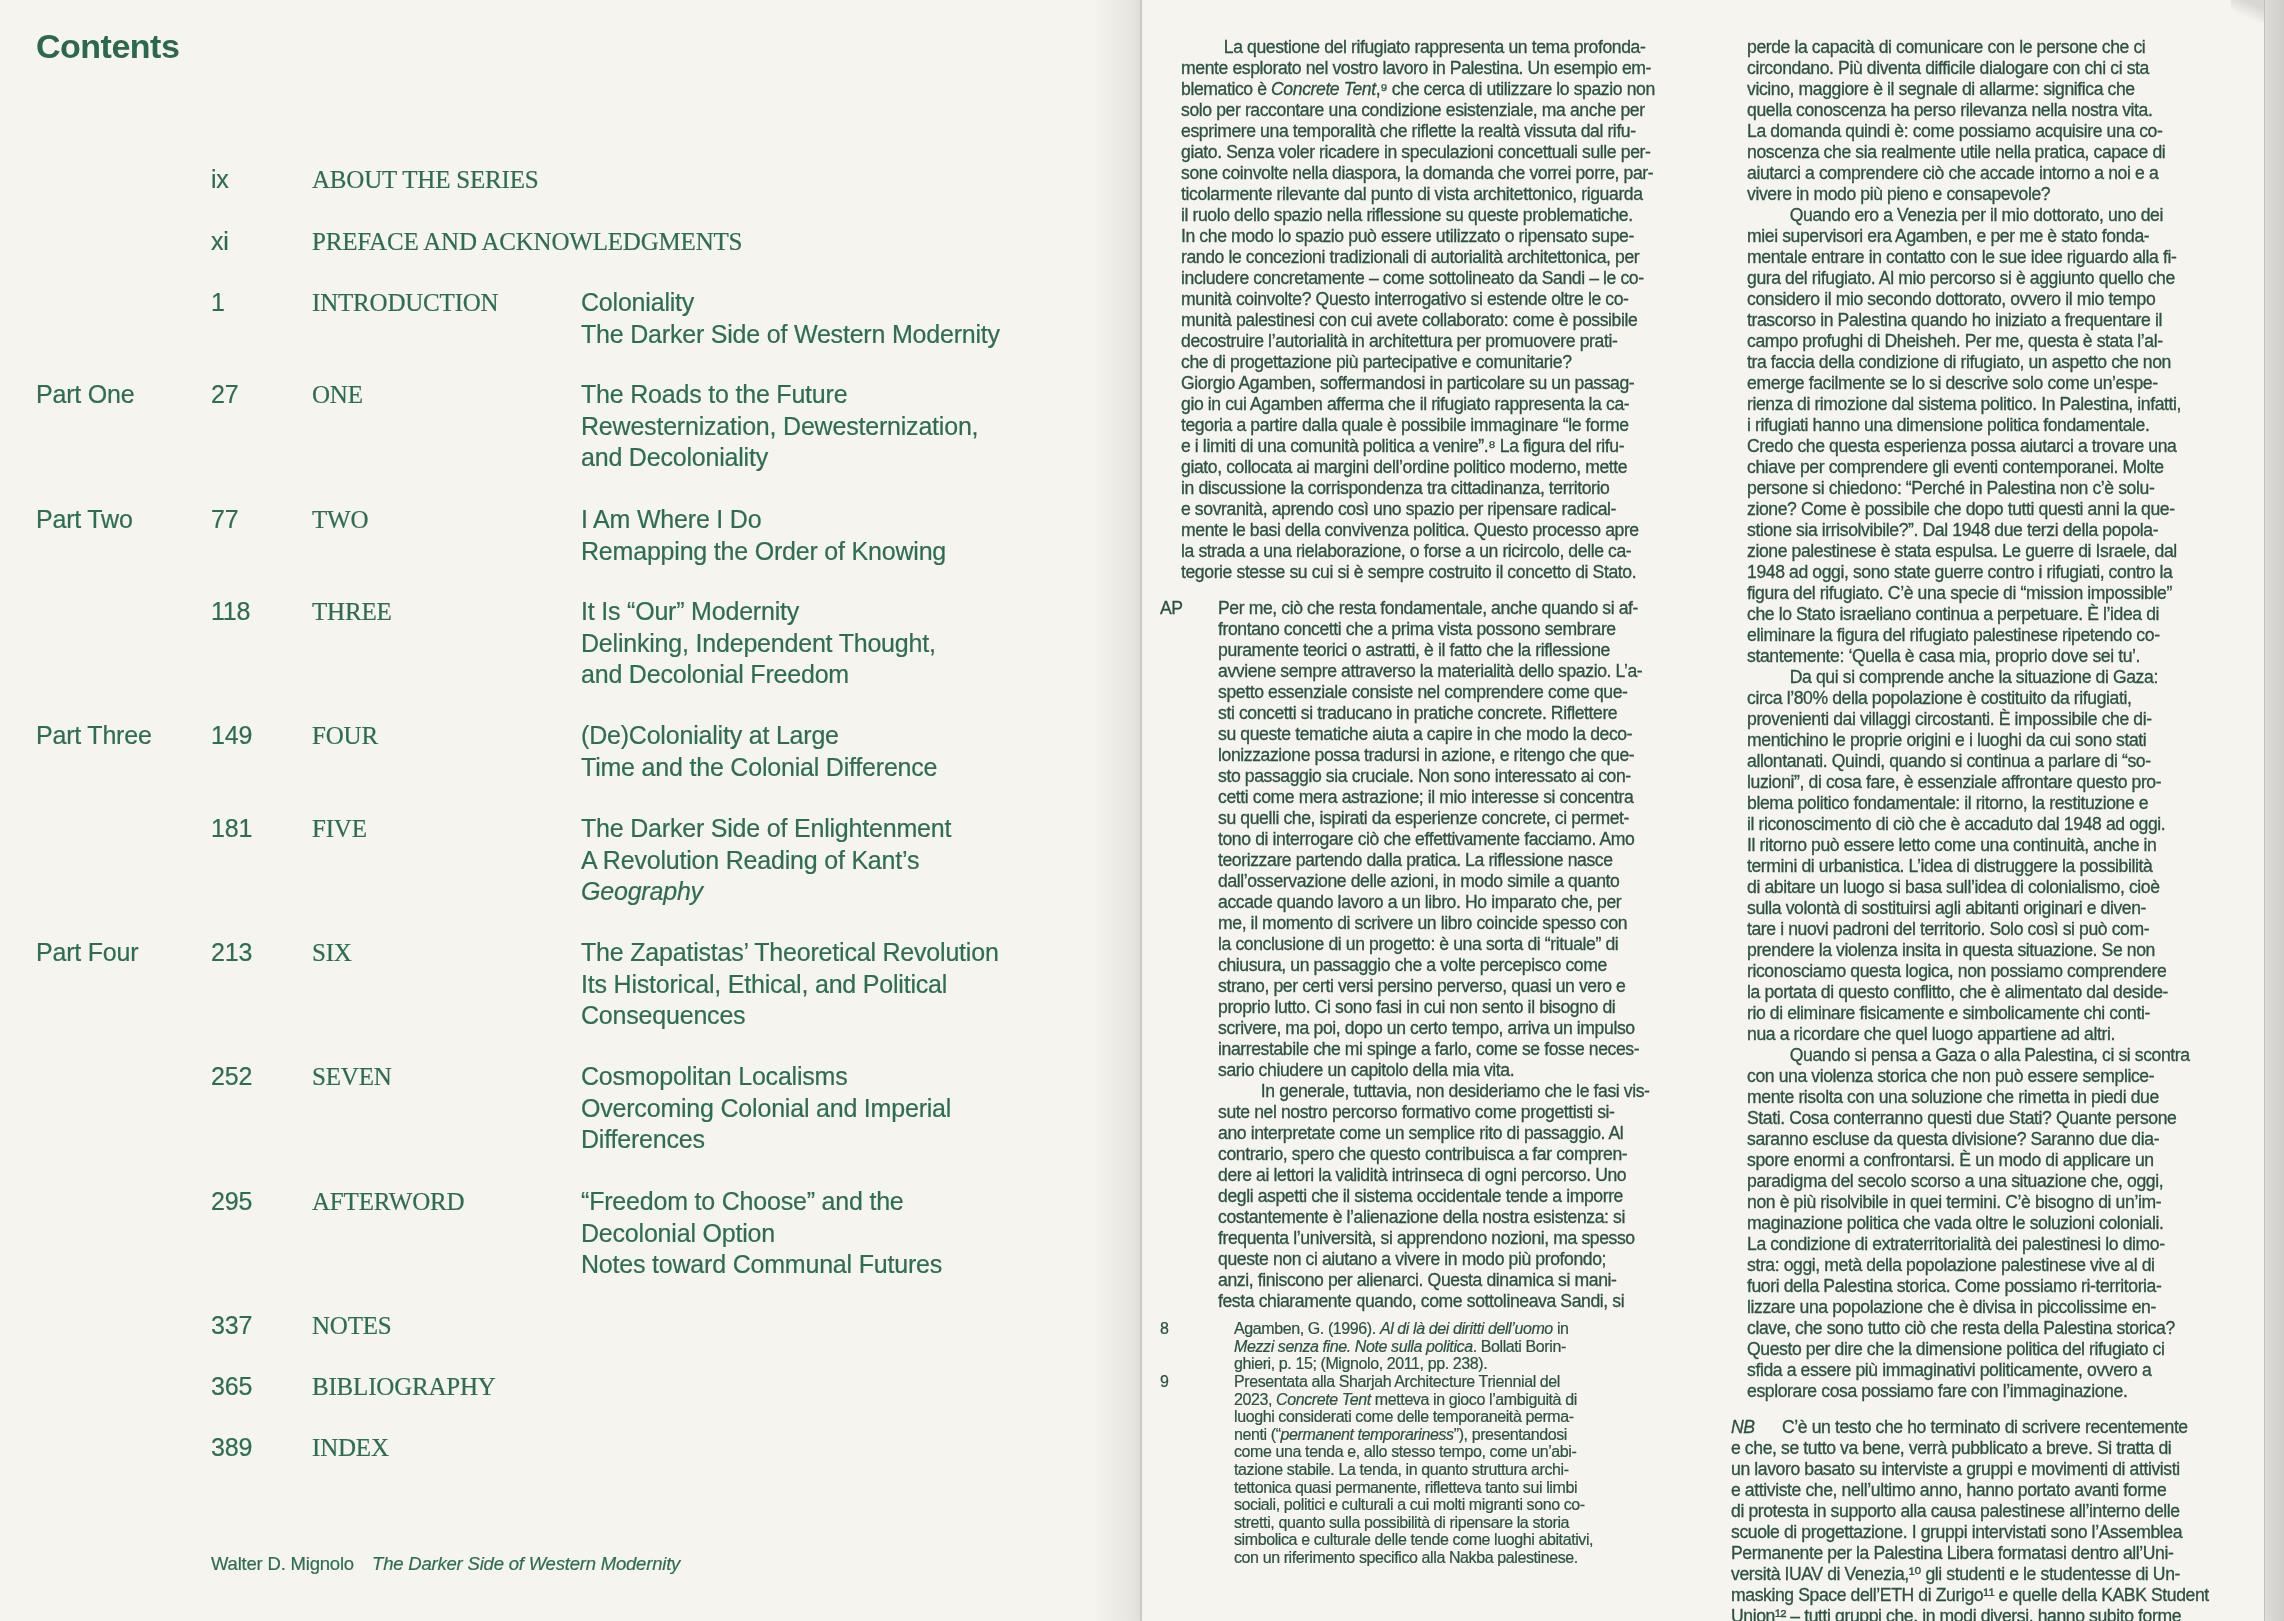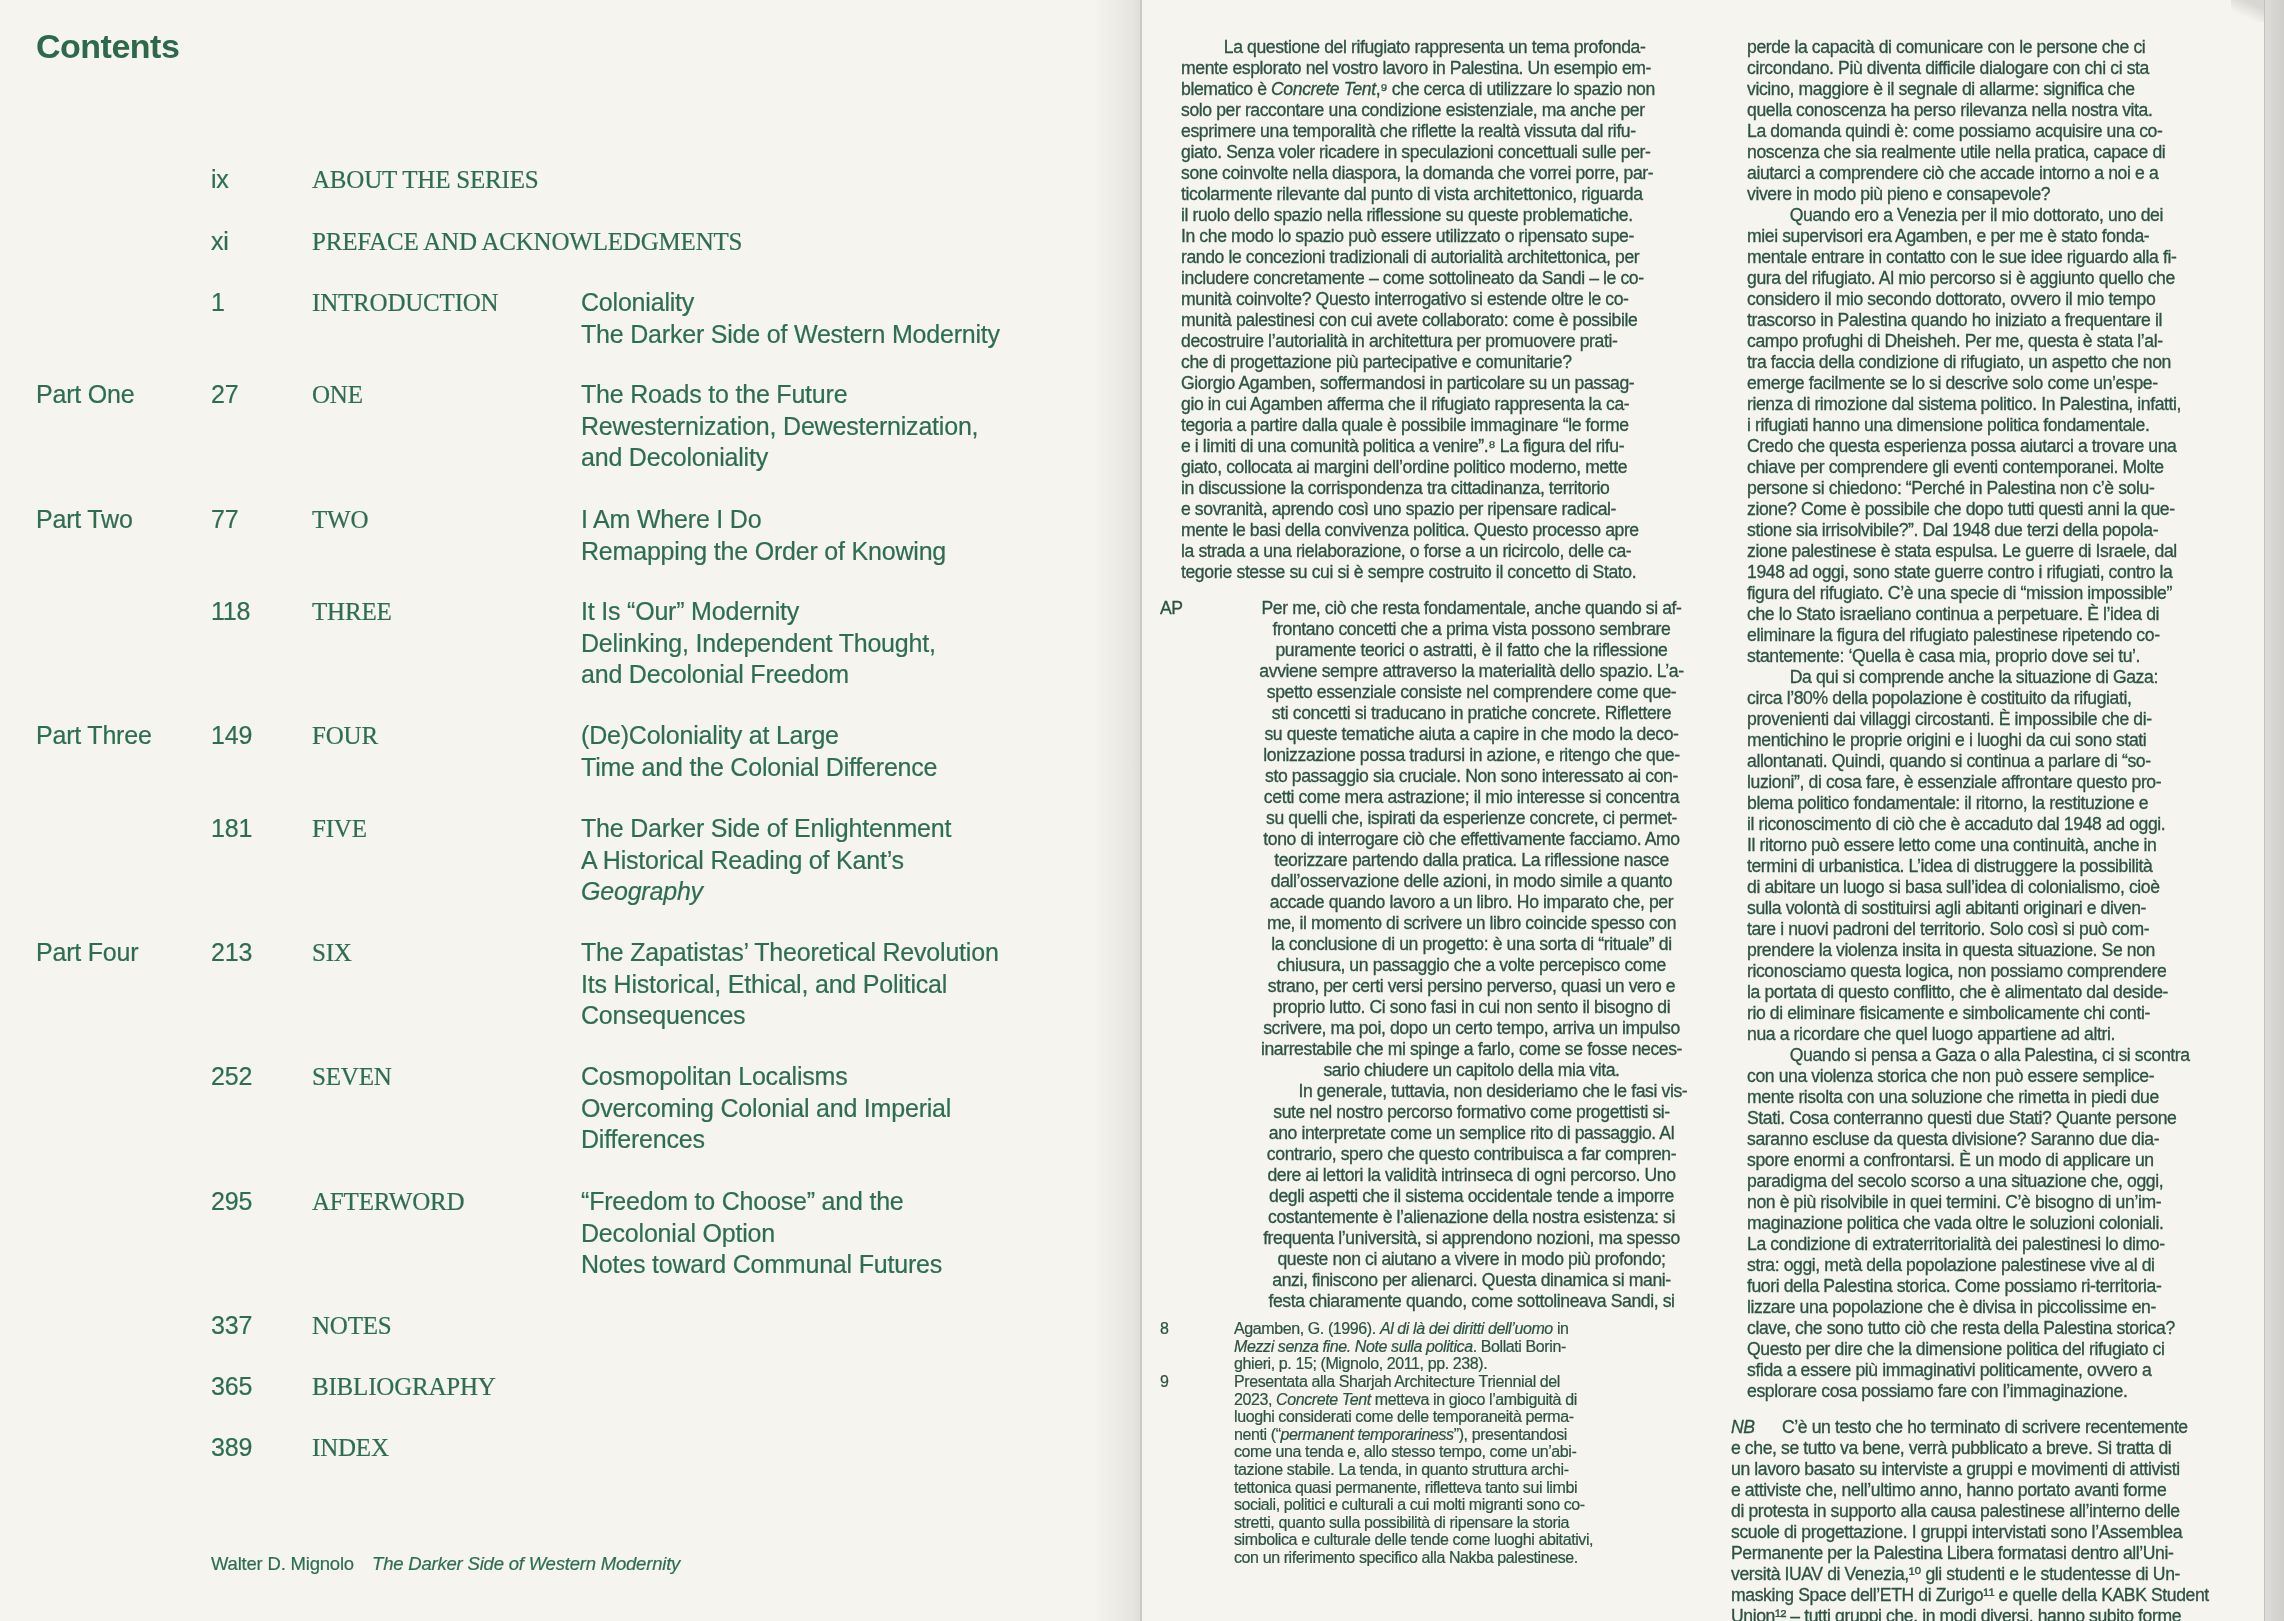--- a/index.html
+++ b/index.html
@@ -58,21 +58,21 @@
   }
   
   .col{position:absolute;top:37px;}
   .col1{left:1181px;width:544px;}
   .col2{left:1747px;width:524px;}
   .line{
     white-space:pre;font-size:17.6px;line-height:21px;letter-spacing:-0.4px;
     color:var(--body-green);
     -webkit-text-stroke:0.3px currentColor;
   }
-  .hang{position:relative;padding-left:37px;margin-top:15px;text-align:center;}
+  .hang{position:relative;padding-left:37px;margin-top:15px;}
   .blk-label{
     position:absolute;left:-21px;top:0;
     font-size:17.6px;line-height:21px;letter-spacing:-0.4px;
     color:var(--body-green);-webkit-text-stroke:0.3px currentColor;white-space:pre;
   }
   .footnotes{margin-left:-21px;margin-top:8.3px;}
   .fn{display:flex;align-items:flex-start;}
   .fn-num{
     flex:none;width:74px;font-size:16px;line-height:17.6px;letter-spacing:-0.4px;
     color:var(--body-green);-webkit-text-stroke:0.2px currentColor;white-space:pre;
@@ -140,21 +140,21 @@
           <div class="toc-title">
             <div class="toc-line">(De)Coloniality at Large</div>
             <div class="toc-line">Time and the Colonial Difference</div>
           </div>
         </div>
         <div class="toc-row" style="top: 813px;">
           <div class="toc-page">181</div>
           <div class="toc-chapter">FIVE</div>
           <div class="toc-title">
             <div class="toc-line">The Darker Side of Enlightenment</div>
-            <div class="toc-line">A Historical Reading of Kant’s</div>
+            <div class="toc-line">A Revolution Reading of Kant’s</div>
             <div class="toc-line"><i>Geography</i></div>
           </div>
         </div>
         <div class="toc-row" style="top: 937px;">
           <div class="toc-part">Part Four</div>
           <div class="toc-page">213</div>
           <div class="toc-chapter">SIX</div>
           <div class="toc-title">
             <div class="toc-line">The Zapatistas’ Theoretical Revolution</div>
             <div class="toc-line">Its Historical, Ethical, and Political</div>

